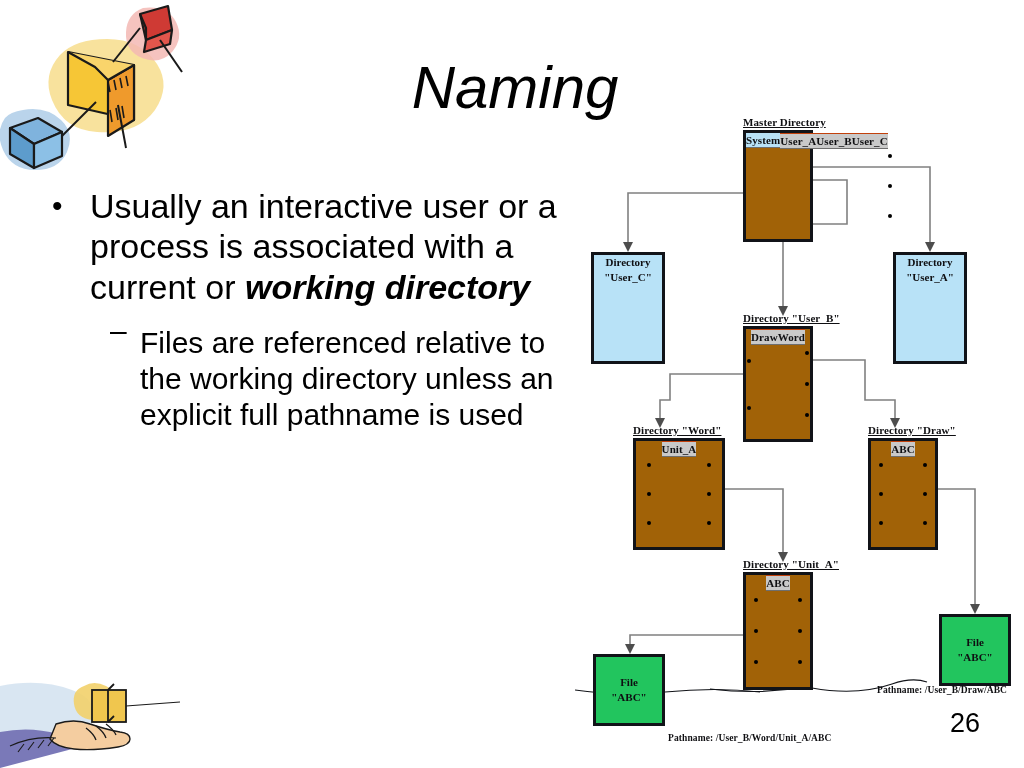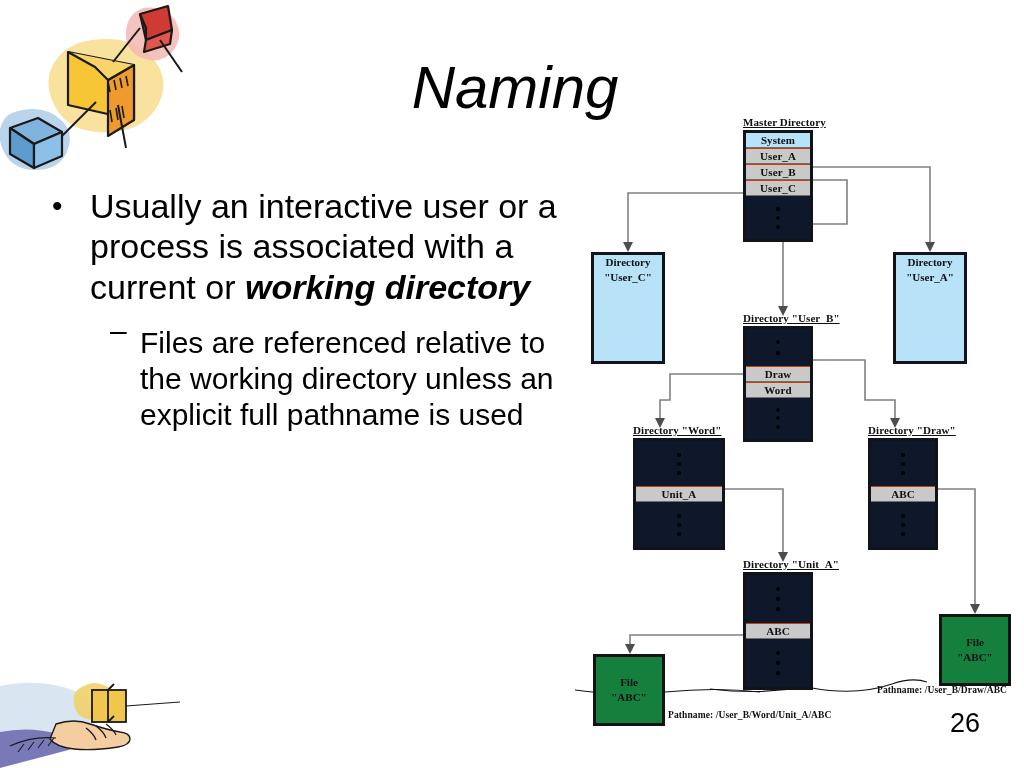--- a/index.html
+++ b/index.html
@@ -57,22 +57,22 @@
   .node-cap {
     position:absolute; width:100%; text-align:center;
     font-family:"Liberation Serif", serif;
     font-weight:bold; font-size:11px; color:#0f0f12;
     white-space:nowrap; letter-spacing:0.1px;text-decoration:underline;
   }
 
   .dirbox {
     box-sizing:border-box;
     border:3px solid #111318;
-    background:#0f172a;
-    display:flex; flex-direction:column;
+    background:#a16207;
+    display:flex; flex-direction:row;
   }
   .seg { flex:1 1 auto; display:flex; flex-direction:column;
          align-items:center; justify-content:space-around; }
   .seg .dot { width:4px; height:4px; border-radius:50%; background:#000; }
   .row {
     flex:none; height:14px;
     background:#c9c9c9;
     border-top:1px solid #c2410c; border-bottom:1px solid #6e6e6e;
     font-family:"Liberation Serif", serif;
     font-weight:bold; font-size:11px; color:#0f0f12;
@@ -87,21 +87,21 @@
     background:#b8e2f7;
     display:flex; align-items:center; 
     text-align:center;
     font-family:"Liberation Serif", serif;
     font-weight:bold; font-size:11px; color:#0f0f12;
     line-height:1.35;
   }
   .filebox {
     box-sizing:border-box;
     border:3px solid #111318;
-    background:#15803d;
+    background:#22c55e;
     display:flex; align-items:center; justify-content:center;
     text-align:center;
     font-family:"Liberation Serif", serif;
     font-weight:bold; font-size:11px; color:#0f0f12;
     line-height:1.35;
   }
   .pathlabel {
     position:absolute;
     font-family:"Liberation Serif", serif;
     font-weight:bold; font-size:9.5px; color:#0f0f12;
@@ -340,16 +340,16 @@
     </div>
   </div>
 
   <div class="node" style="left:364px; top:496px; width:72px; height:72px;">
     <div class="filebox" style="width:72px; height:72px; flex-direction:column;">
       <span>File</span>
       <span>"ABC"</span>
     </div>
   </div>
 
-  <div class="pathlabel" style="left:93px; top:592px;text-align:right;">Pathname: /User_B/Word/Unit_A/ABC</div>
+  <div class="pathlabel" style="left:93px; top:615px;text-align:right;">Pathname: /User_B/Word/Unit_A/ABC</div>
   <div class="pathlabel" style="left:302px; top:567px;">Pathname: /User_B/Draw/ABC</div>
 
 </div>
 
 </body></html>

